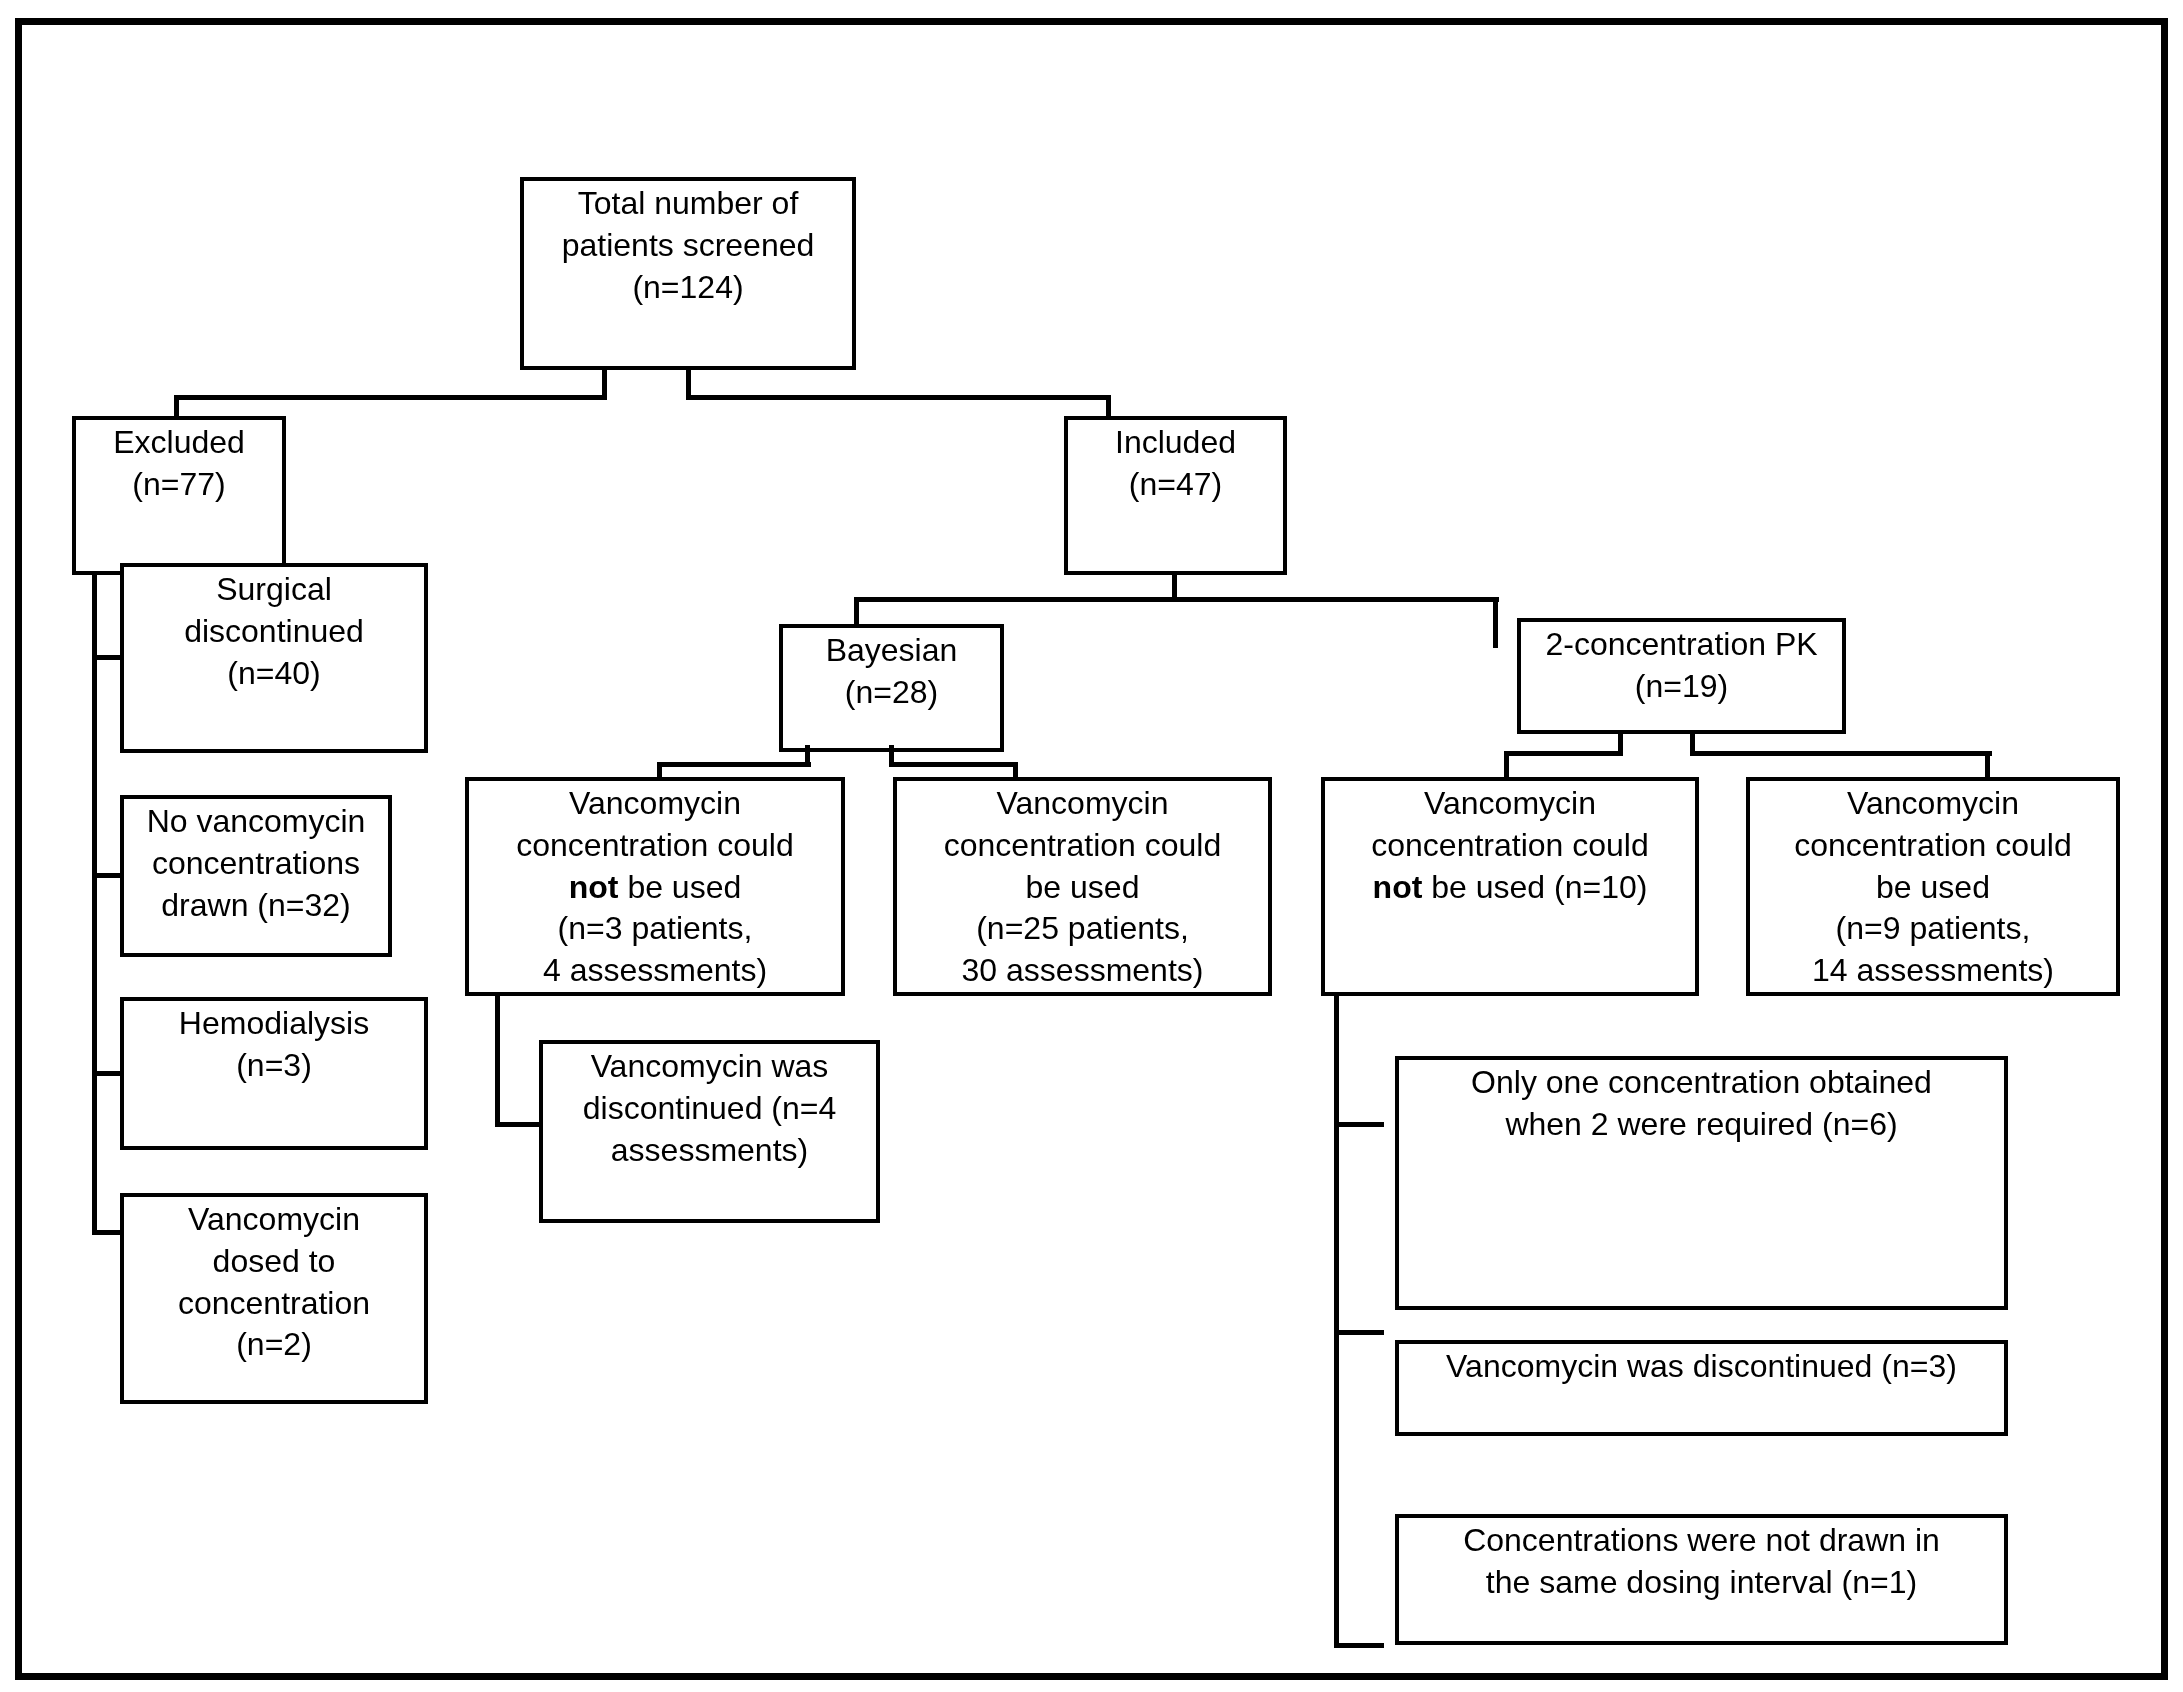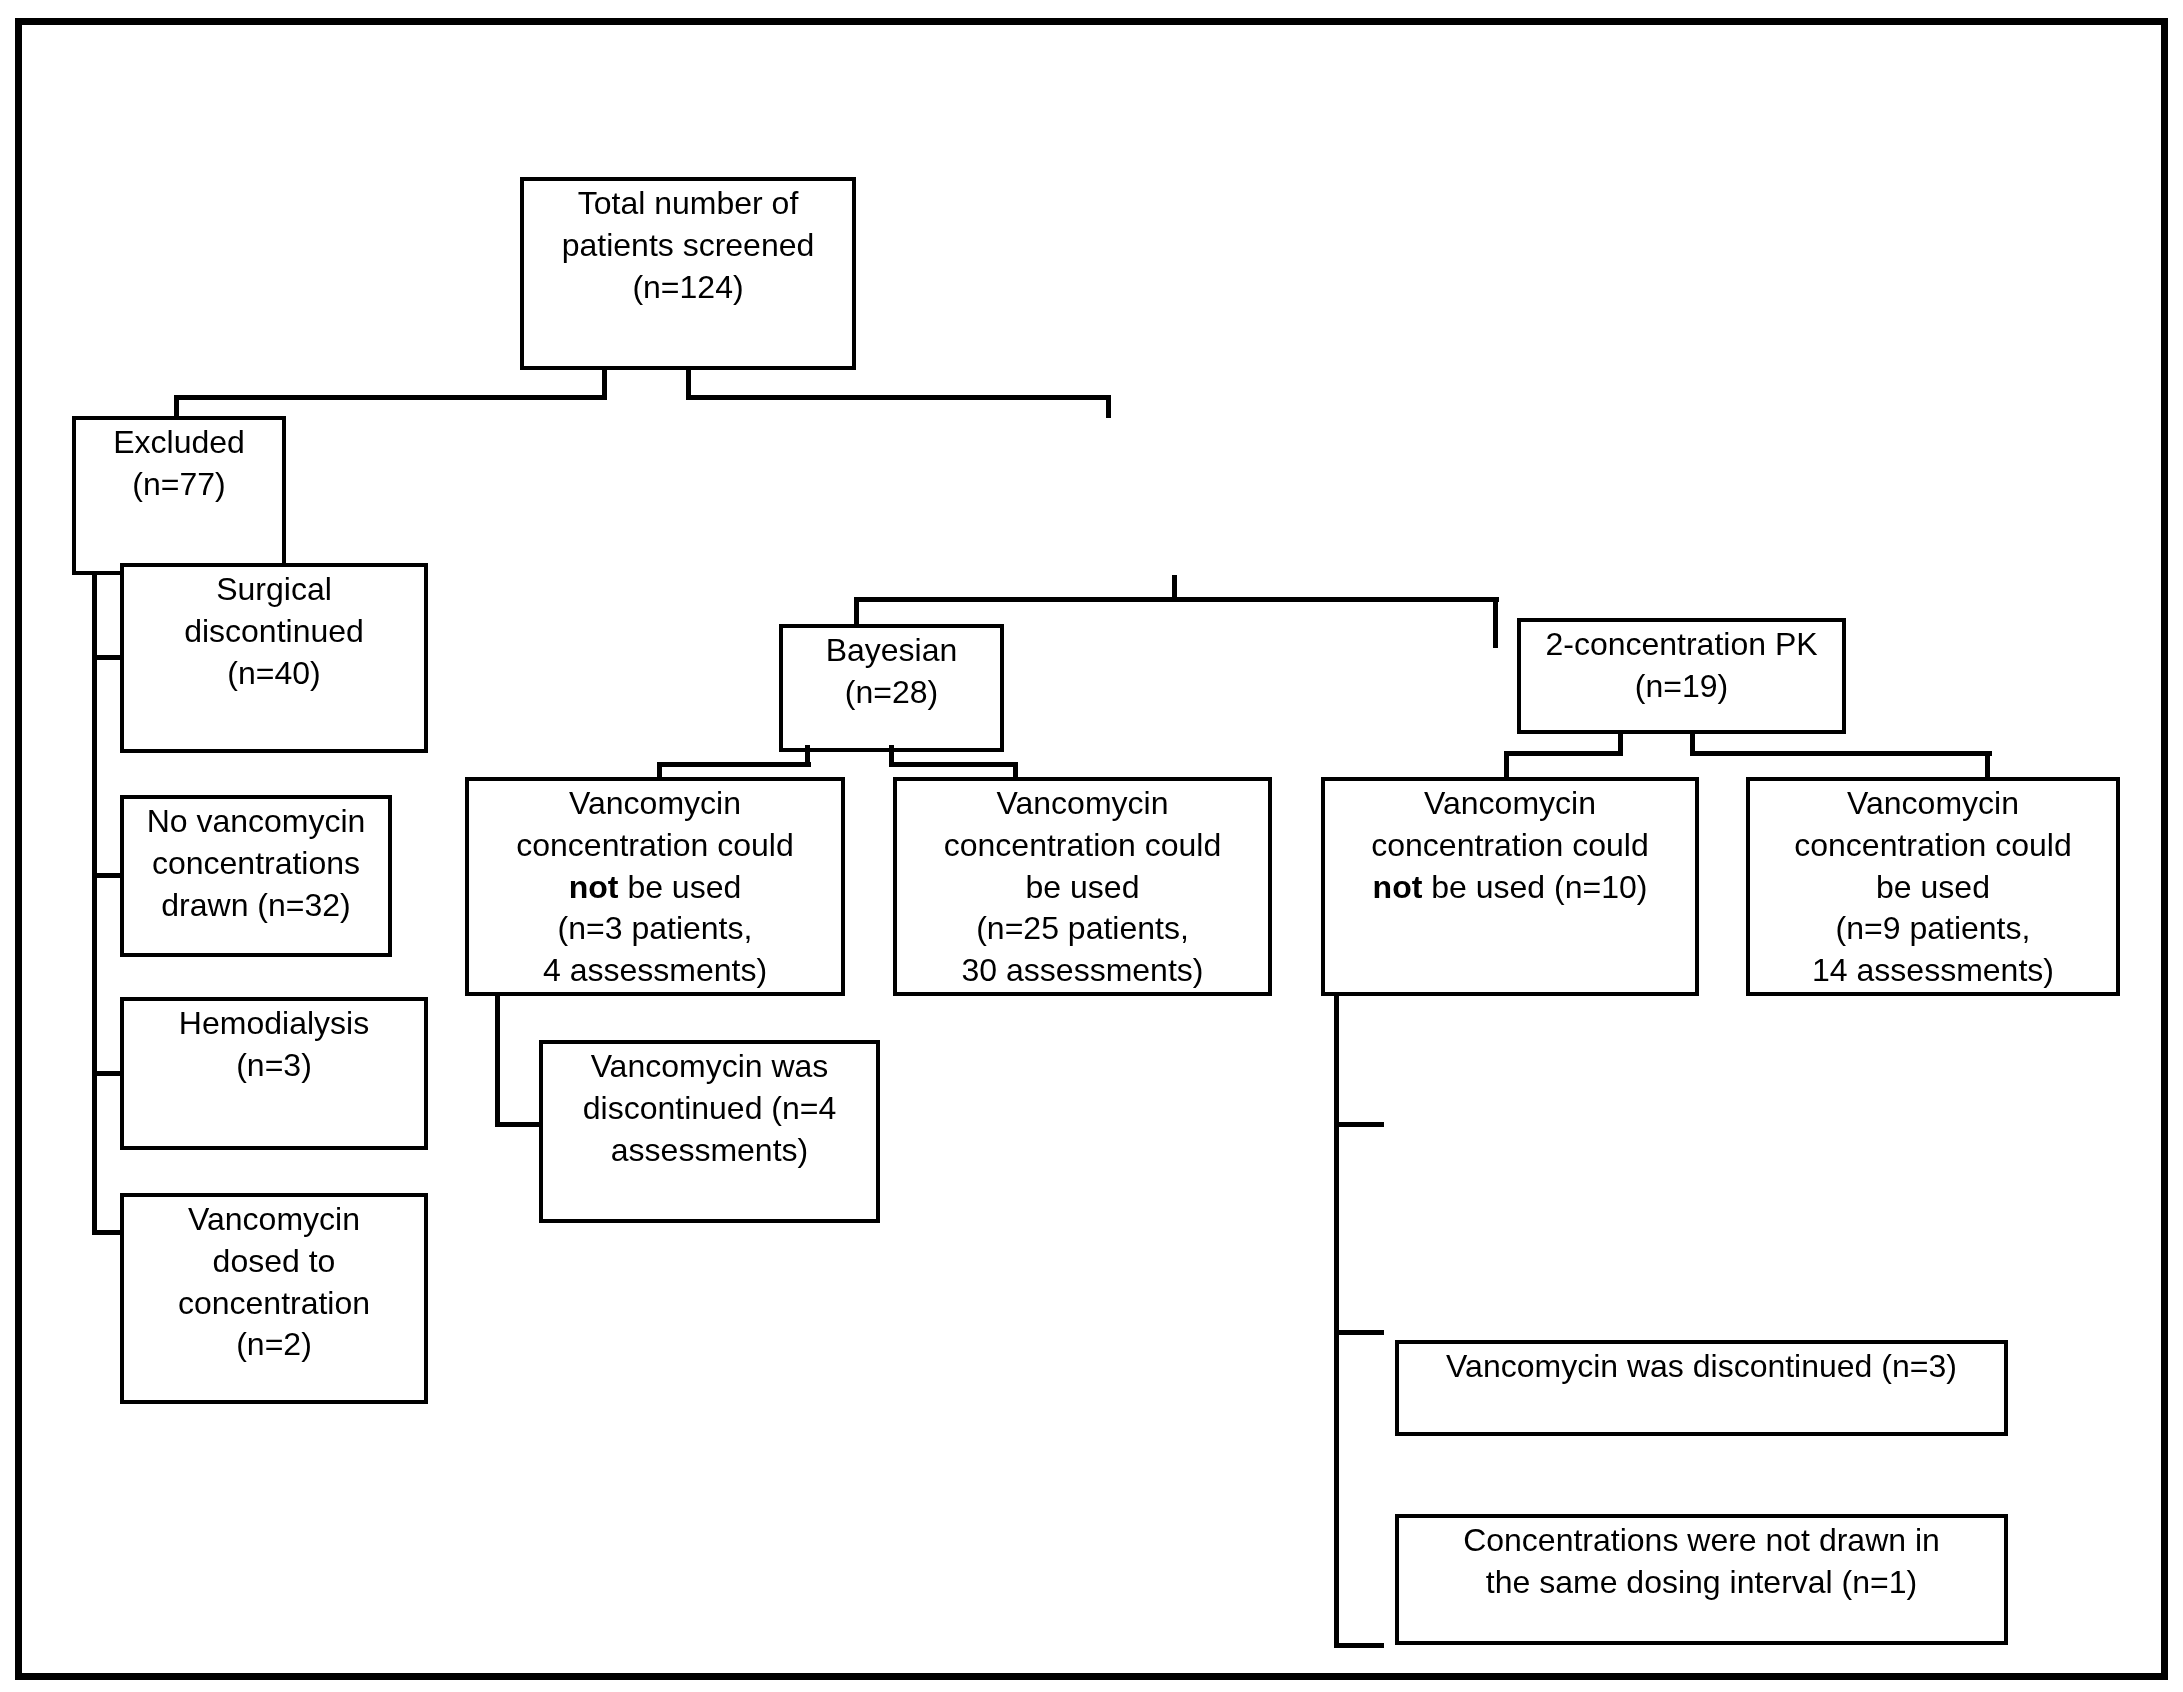--- a/index.html
+++ b/index.html
@@ -67,20 +67,24 @@
     <div class="ln">(n=3)</div>
   </div>
 
   <div class="box" style="left:120px;top:1193px;width:308px;height:211px;">
     <div class="ln">Vancomycin</div>
     <div class="ln">dosed to</div>
     <div class="ln">concentration</div>
     <div class="ln">(n=2)</div>
   </div>
 
+  <div class="box" style="left:1064px;top:416px;width:223px;height:159px;">
+    <div class="ln">Included</div>
+    <div class="ln">(n=47)</div>
+  </div>
 
   <div class="box" style="left:779px;top:624px;width:225px;height:128px;">
     <div class="ln">Bayesian</div>
     <div class="ln">(n=28)</div>
   </div>
 
   <div class="box" style="left:1517px;top:618px;width:329px;height:116px;">
     <div class="ln">2-concentration PK</div>
     <div class="ln">(n=19)</div>
   </div>
@@ -114,20 +118,24 @@
   </div>
 
   <div class="box" style="left:1746px;top:777px;width:374px;height:219px;">
     <div class="ln">Vancomycin</div>
     <div class="ln">concentration could</div>
     <div class="ln">be used</div>
     <div class="ln">(n=9 patients,</div>
     <div class="ln">14 assessments)</div>
   </div>
 
+  <div class="box" style="left:1395px;top:1056px;width:613px;height:254px;">
+    <div class="ln">Only one concentration obtained</div>
+    <div class="ln">when 2 were required (n=6)</div>
+  </div>
 
   <div class="box" style="left:1395px;top:1340px;width:613px;height:96px;">
     <div class="ln">Vancomycin was discontinued (n=3)</div>
   </div>
 
   <div class="box" style="left:1395px;top:1514px;width:613px;height:131px;">
     <div class="ln">Concentrations were not drawn in</div>
     <div class="ln">the same dosing interval (n=1)</div>
   </div>
 

